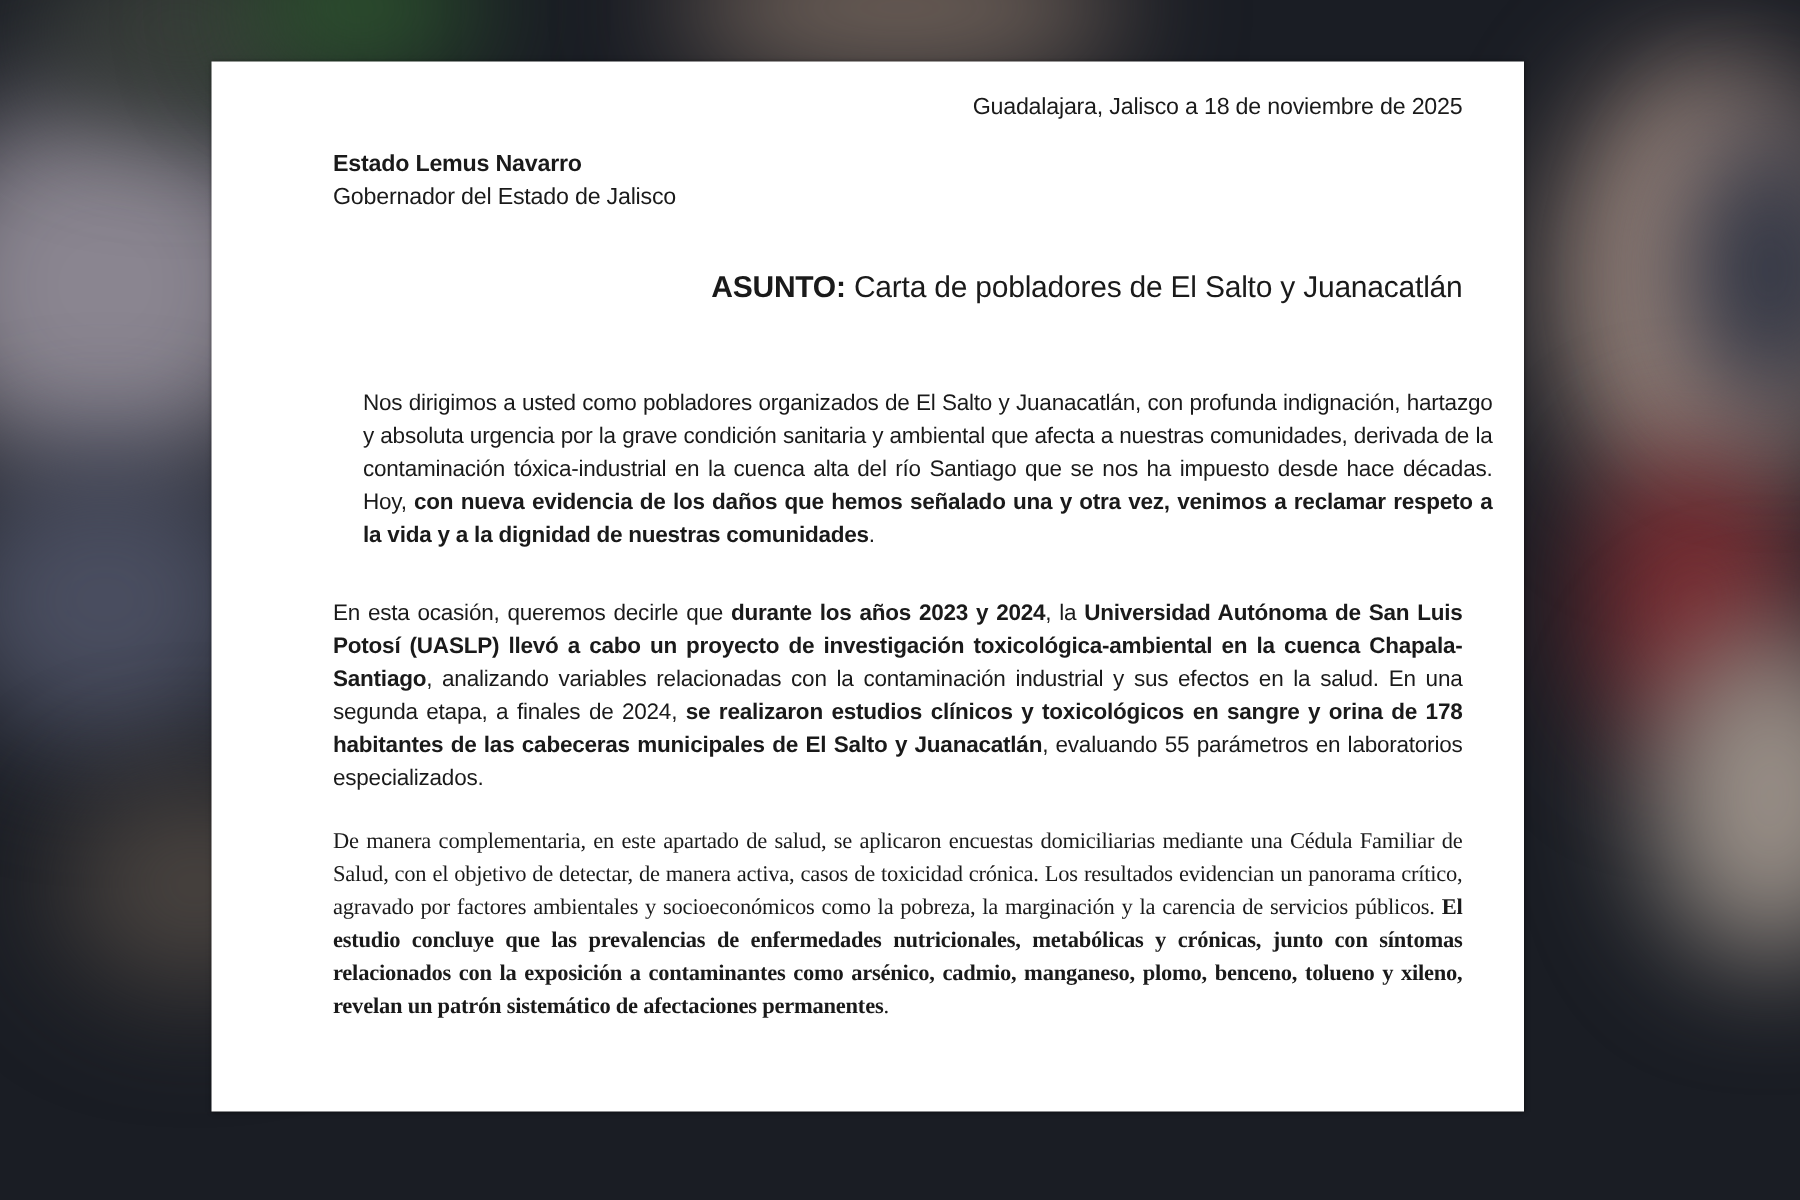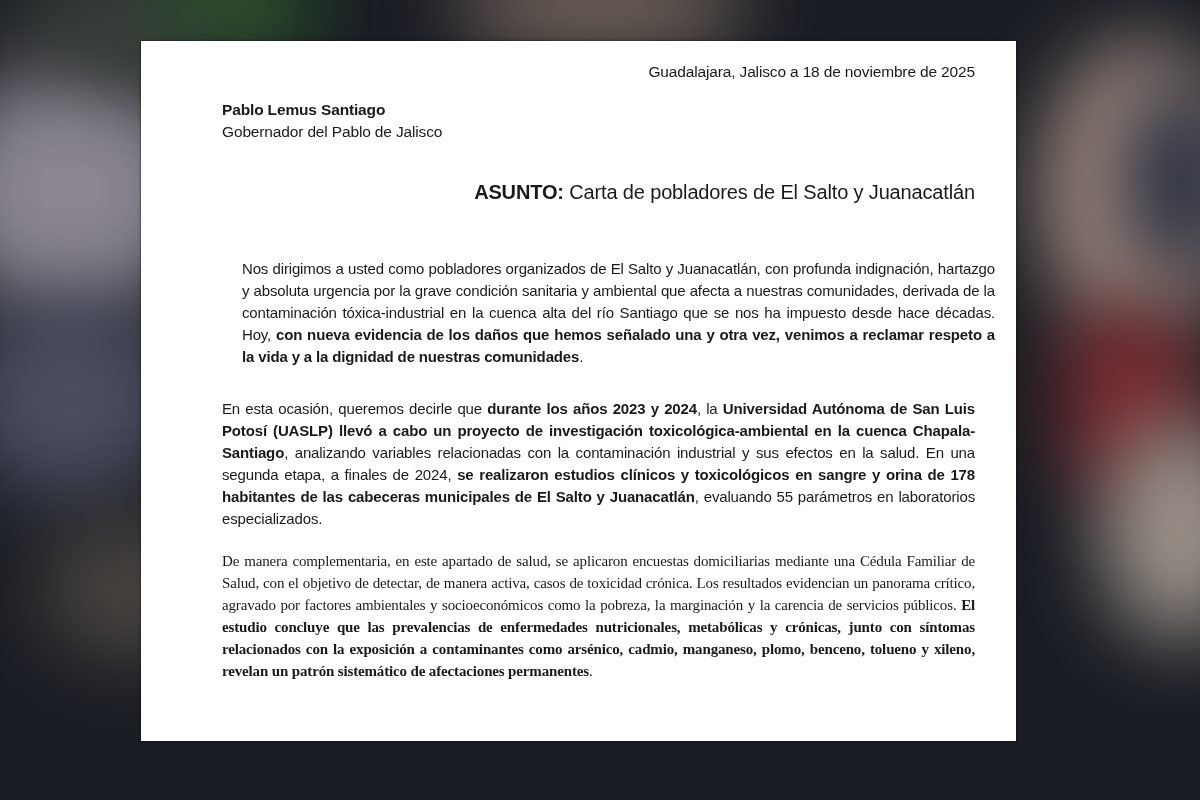--- a/index.html
+++ b/index.html
@@ -55,22 +55,22 @@
   <div class="blob" style="left:1060px;top:300px;width:140px;height:200px;background:#7a2a30;"></div>
   <div class="blob" style="left:1100px;top:420px;width:160px;height:220px;background:#9a9088;"></div>
   <div class="blob" style="left:1120px;top:80px;width:120px;height:200px;background:#2a3040;"></div>
 </div>
 
 <div class="page">
   <div class="content">
     <div class="date">Guadalajara, Jalisco a 18 de noviembre de 2025</div>
 
     <div class="recipient">
-      <div class="name">Pablo Lemus Santiago</div>
-      <div class="role">Gobernador del Pablo de Jalisco</div>
+      <div class="name">Estado Lemus Navarro</div>
+      <div class="role">Gobernador del Estado de Jalisco</div>
     </div>
 
     <div class="asunto"><b>ASUNTO:</b><span> Carta de pobladores de El Salto y Juanacatlán</span></div>
 
     <p class="para p1"><span>Nos dirigimos a usted como pobladores organizados de El Salto y Juanacatlán, con profunda indignación, hartazgo y absoluta urgencia por la grave condición sanitaria y ambiental que afecta a nuestras comunidades, derivada de la contaminación tóxica-industrial en la cuenca alta del río Santiago que se nos ha impuesto desde hace décadas. Hoy, </span><b>con nueva evidencia de los daños que hemos señalado una y otra vez, venimos a reclamar respeto a la vida y a la dignidad de nuestras comunidades</b><span>.</span></p>
     <p class="para p2"><span>En esta ocasión, queremos decirle que </span><b>durante los años 2023 y 2024</b><span>, la </span><b>Universidad Autónoma de San Luis Potosí (UASLP) llevó a cabo un proyecto de investigación toxicológica-ambiental en la cuenca Chapala-Santiago</b><span>, analizando variables relacionadas con la contaminación industrial y sus efectos en la salud. En una segunda etapa, a finales de 2024, </span><b>se realizaron estudios clínicos y toxicológicos en sangre y orina de 178 habitantes de las cabeceras municipales de El Salto y Juanacatlán</b><span>, evaluando 55 parámetros en laboratorios especializados.</span></p>
     <p class="para p3"><span>De manera complementaria, en este apartado de salud, se aplicaron encuestas domiciliarias mediante una Cédula Familiar de Salud, con el objetivo de detectar, de manera activa, casos de toxicidad crónica. Los resultados evidencian un panorama crítico, agravado por factores ambientales y socioeconómicos como la pobreza, la marginación y la carencia de servicios públicos. </span><b>El estudio concluye que las prevalencias de enfermedades nutricionales, metabólicas y crónicas, junto con síntomas relacionados con la exposición a contaminantes como arsénico, cadmio, manganeso, plomo, benceno, tolueno y xileno, revelan un patrón sistemático de afectaciones permanentes</b><span>.</span></p>
   </div>
 </div>
 

